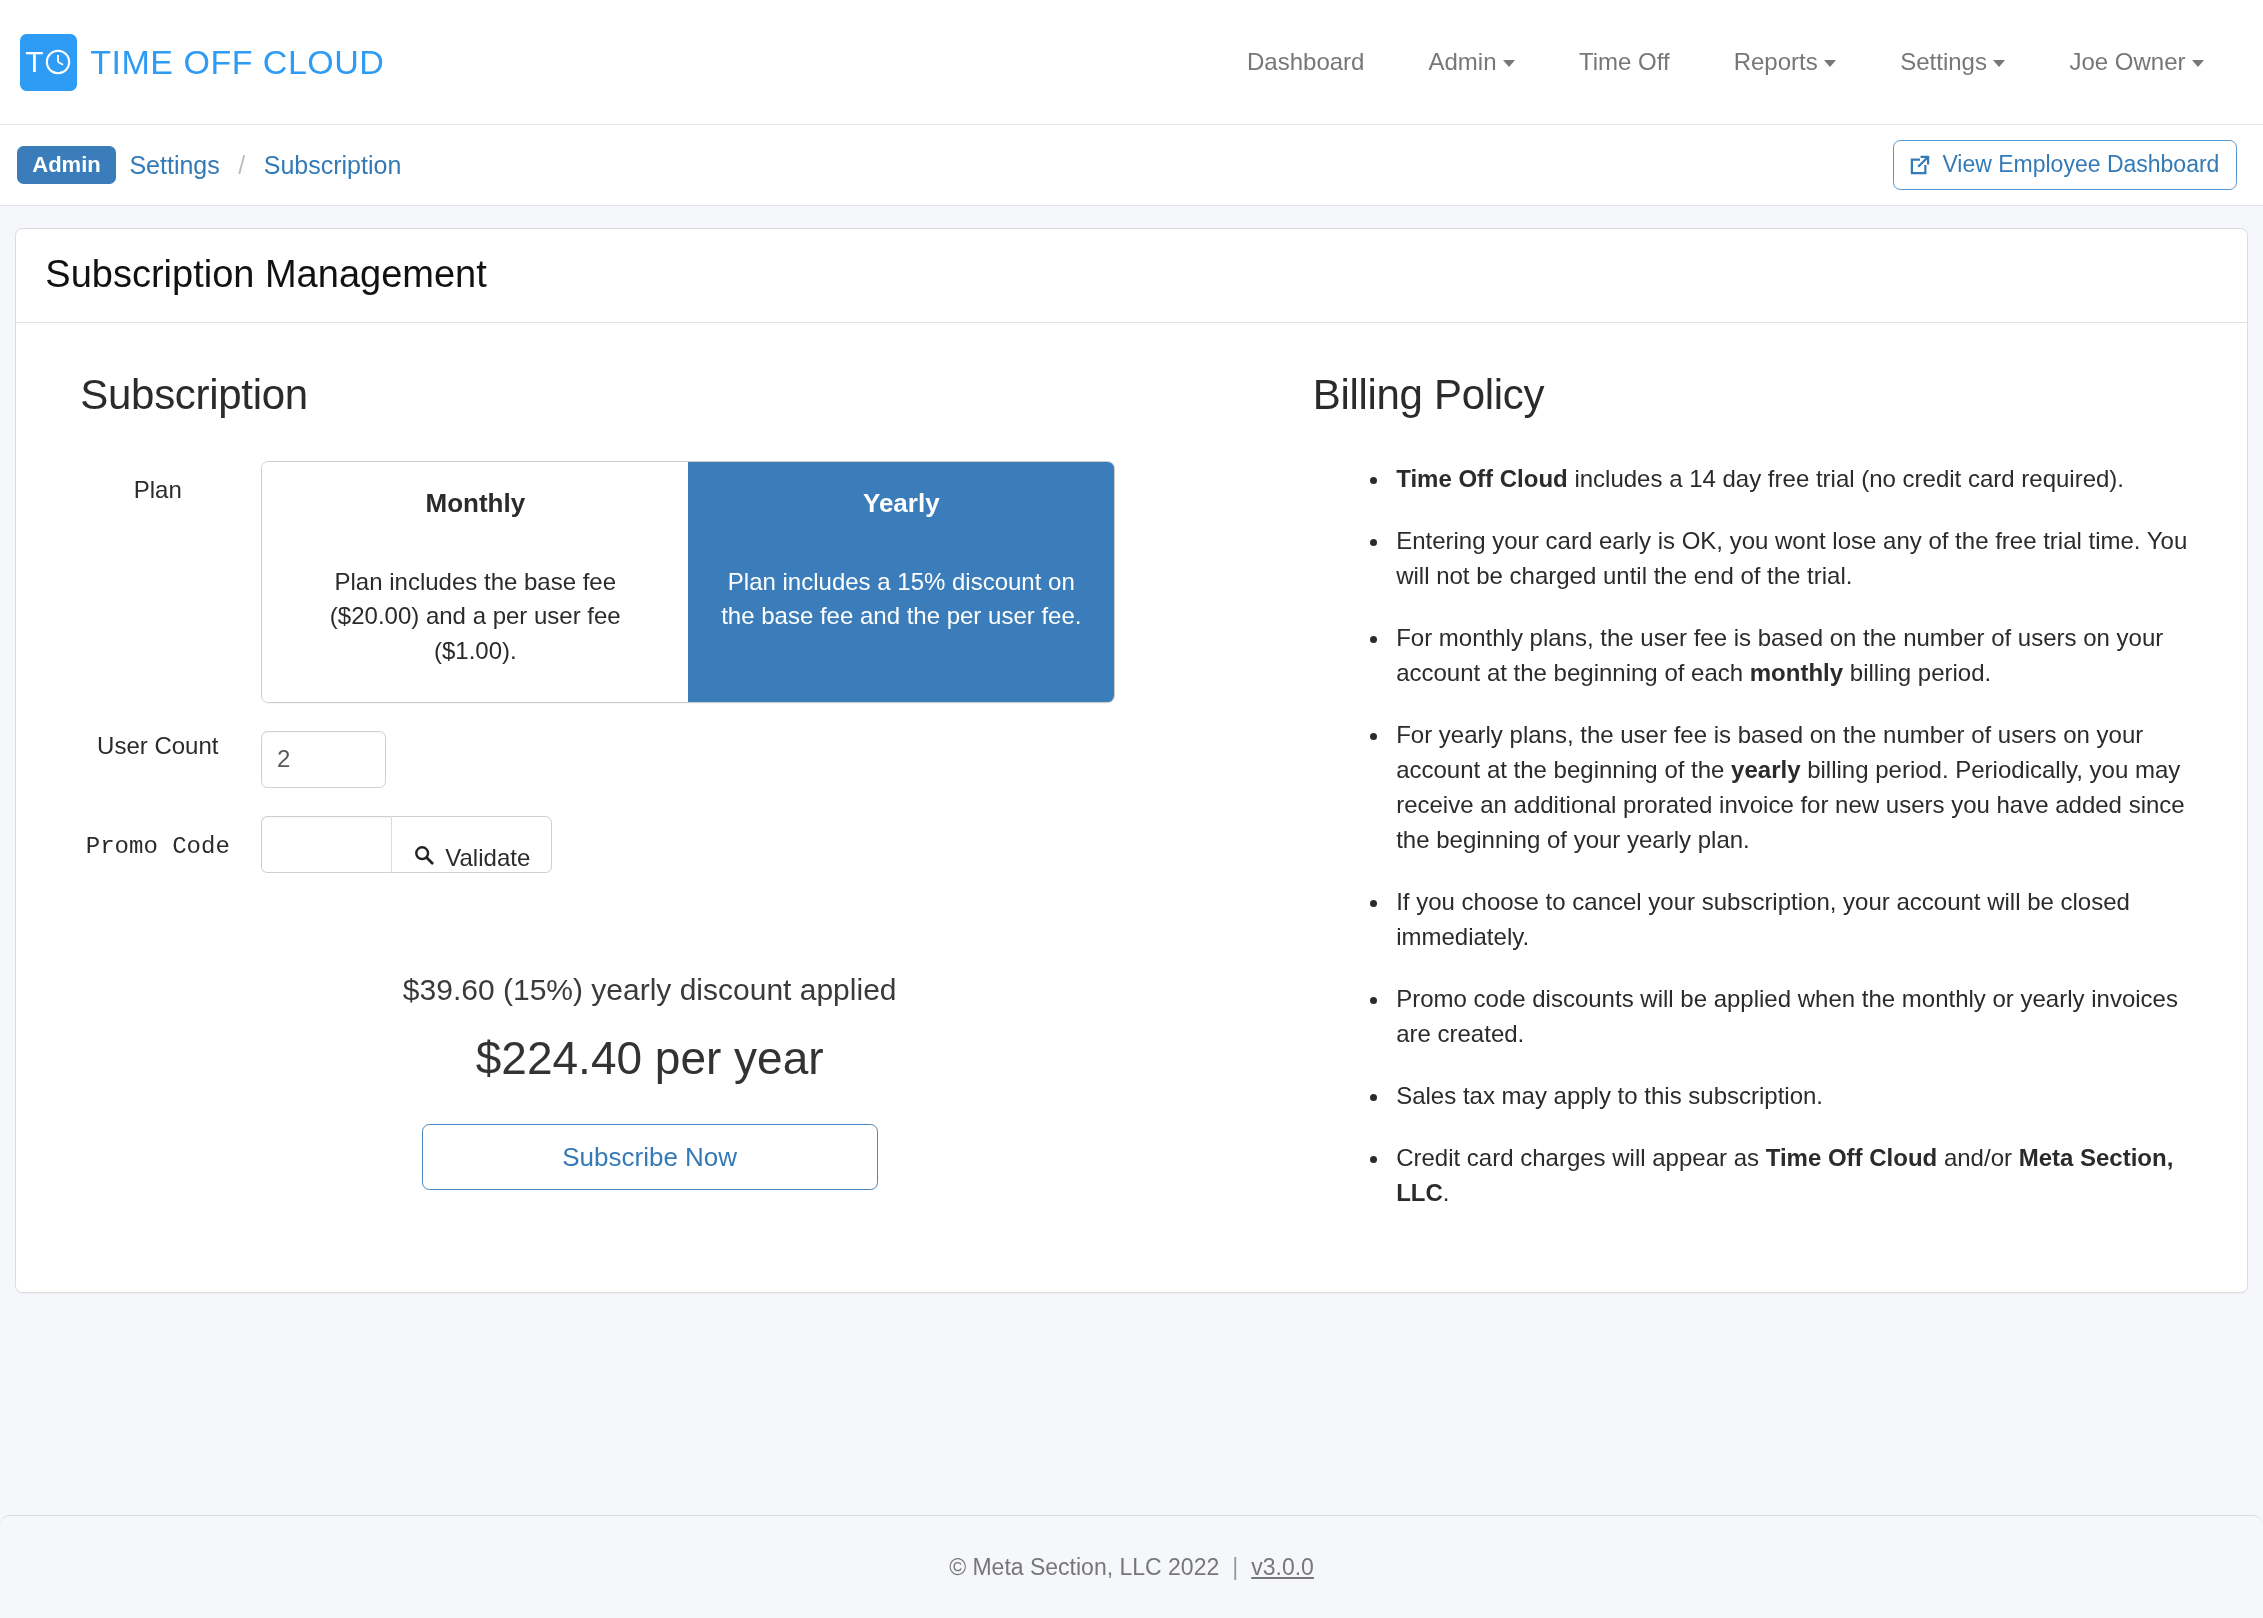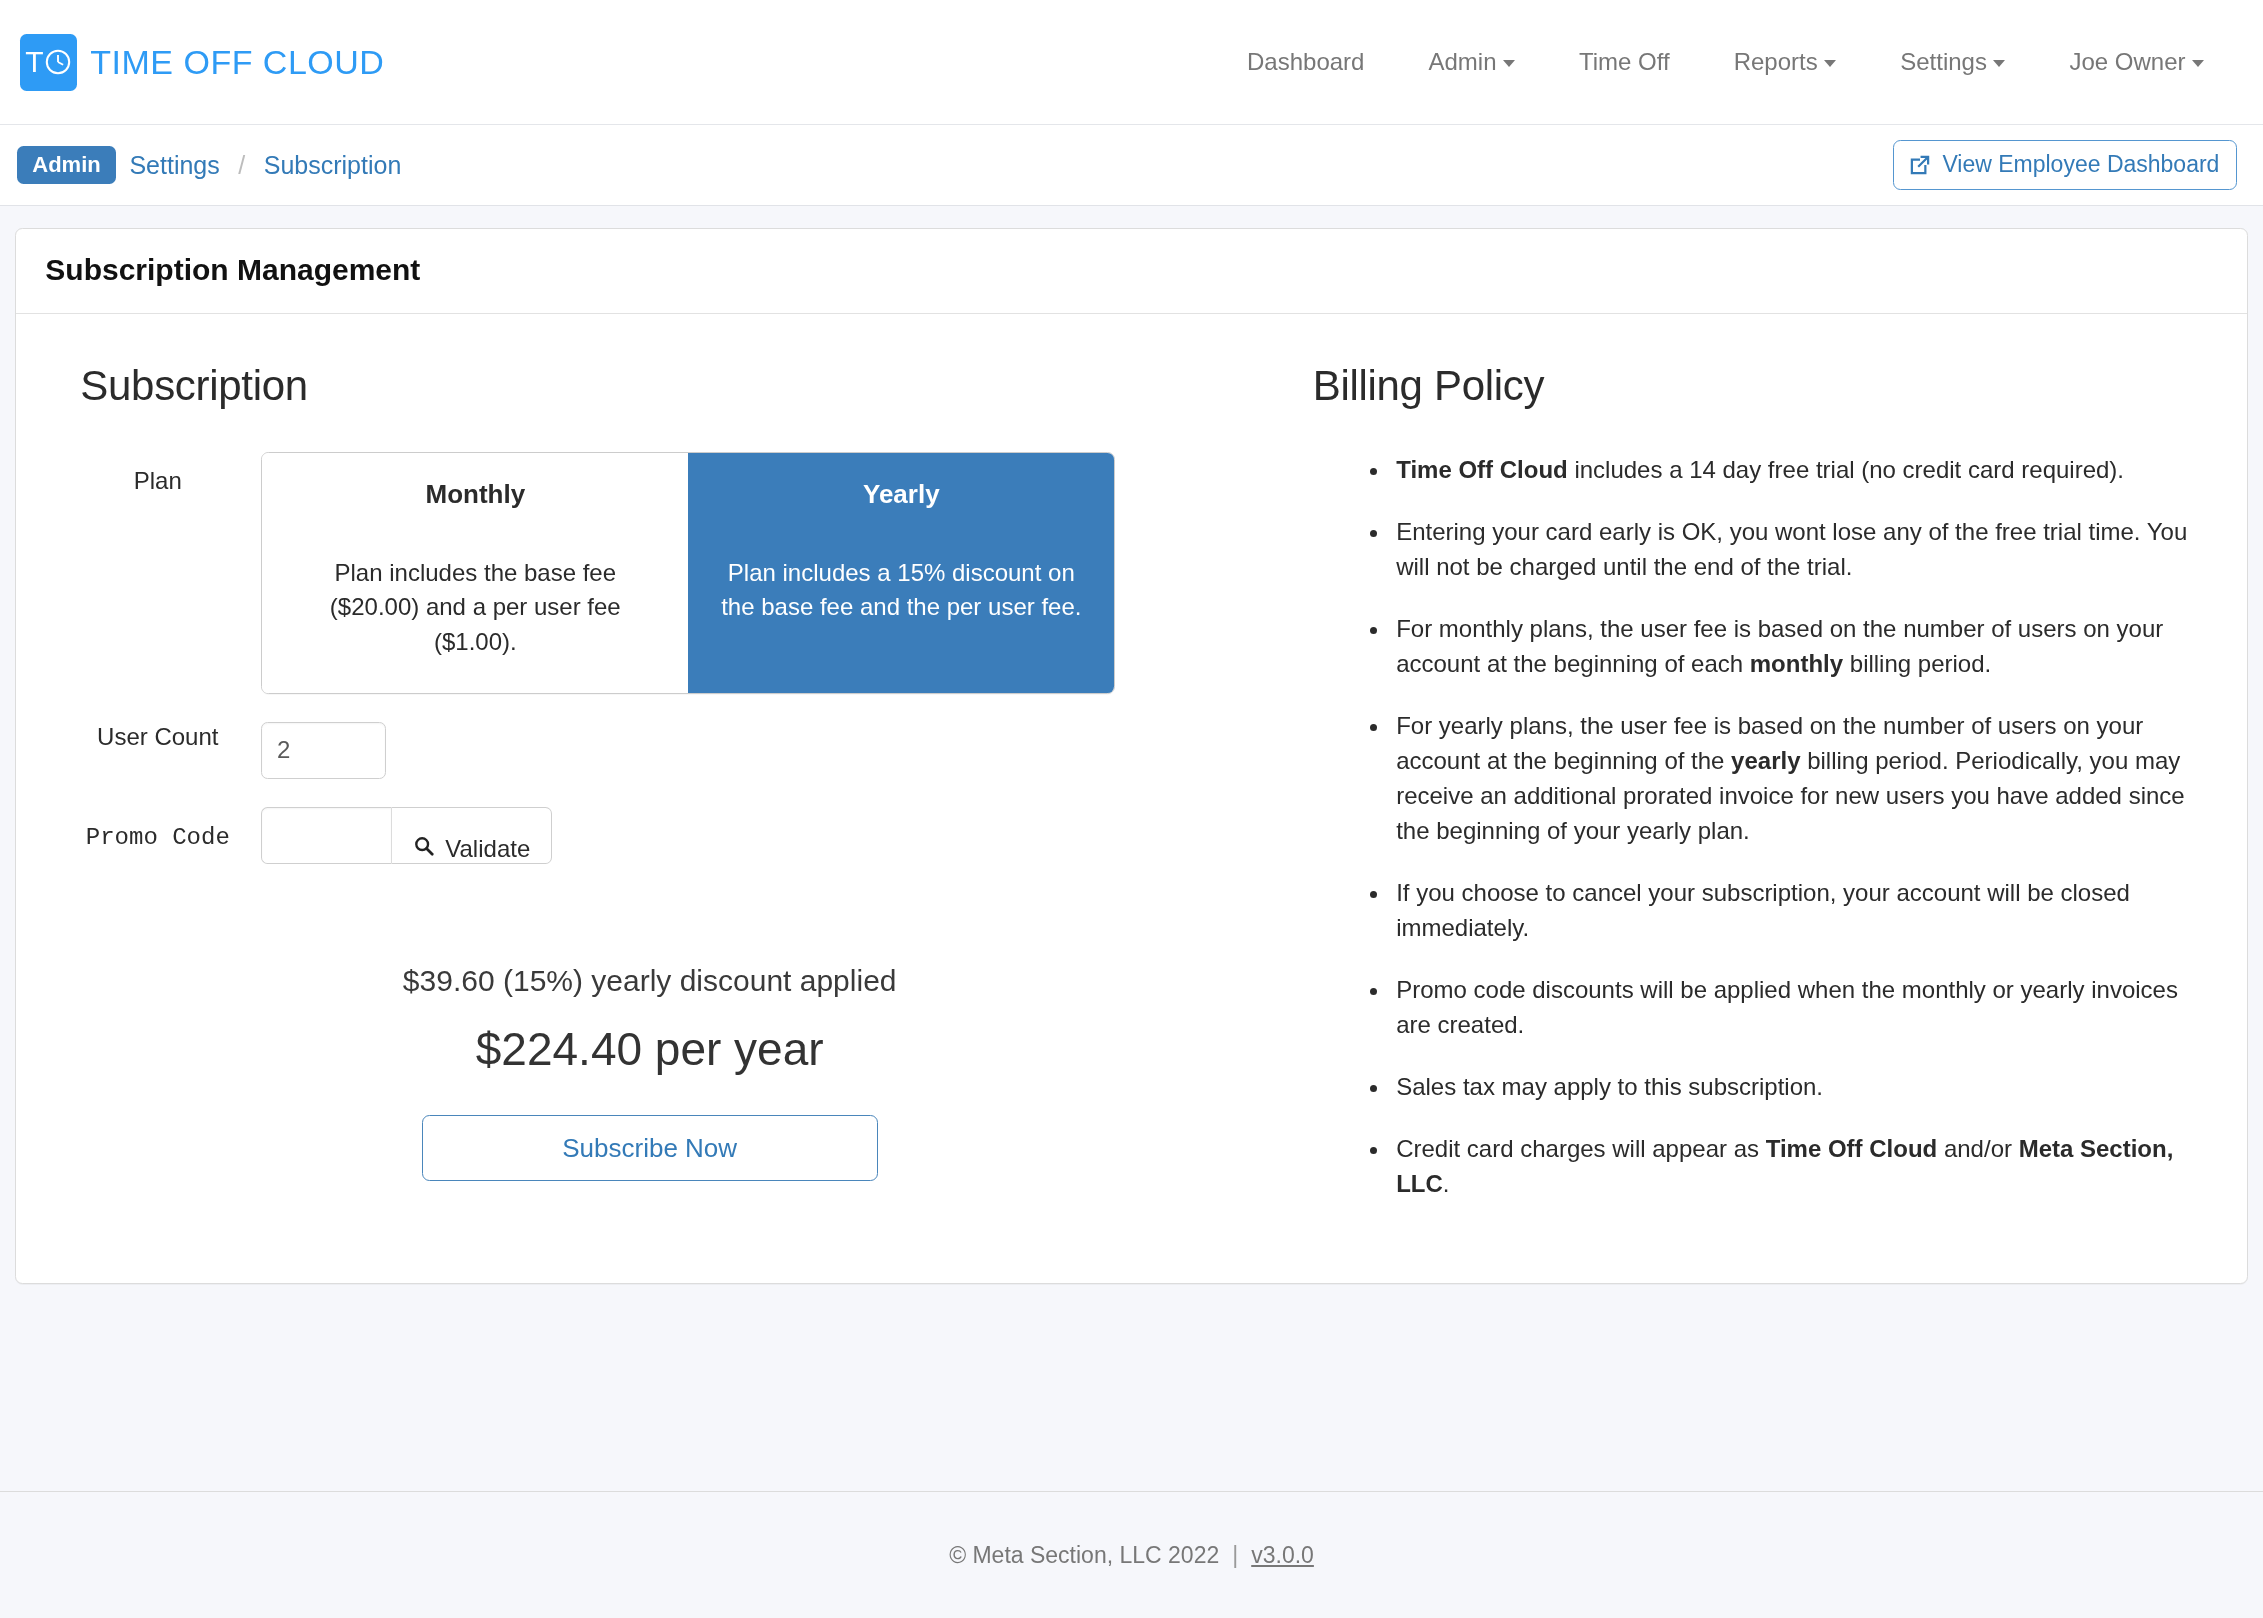--- a/index.html
+++ b/index.html
@@ -155,22 +155,22 @@
     border: 0.9px solid #dcdcdc;
     border-radius: 7.4px;
     box-shadow: 0 0.9px 0.9px rgba(0,0,0,.04);
     overflow: hidden;
   }
   .card-header {
     padding: 24px 29.5px 26px 29.5px;
     border-bottom: 0.9px solid #e2e2e2;
   }
   .card-title {
-    font-size: 30px;
-    font-weight: bold;
+    font-size: 38px;
+    font-weight: normal;
     color: #111111;
     margin: 0;
   }
   .card-body {
     display: flex;
     padding: 31px 18.5px 55px 18.5px;
   }
   .col-left { width: 57.5%; padding: 0 26px 0 46px; }
   .col-right { width: 42.5%; padding: 0 37px 0 16.6px; }
 
@@ -305,24 +305,25 @@
     margin-left: 37px;
   }
   .policy-list li b { font-weight: bold; }
 
   
   .footer-spacer { flex: 0 0 122px; background: #f6f7fb; }
   .footer {
     flex: 0 0 auto;
     background: #f6f7fb;
     border-top: 0.9px solid #dcdcdc;
-    height: 128px;
+    height: 104px;
     display: flex;
     align-items: center;
     justify-content: center;
+    border-radius: 10px;
   }
   .footer-inner {
     font-size: 23px;
     color: #777777;
     display: inline-flex;
     align-items: center;
     gap: 13px;
   }
   .footer-sep { color: #9a9a9a; }
   .footer-version {

